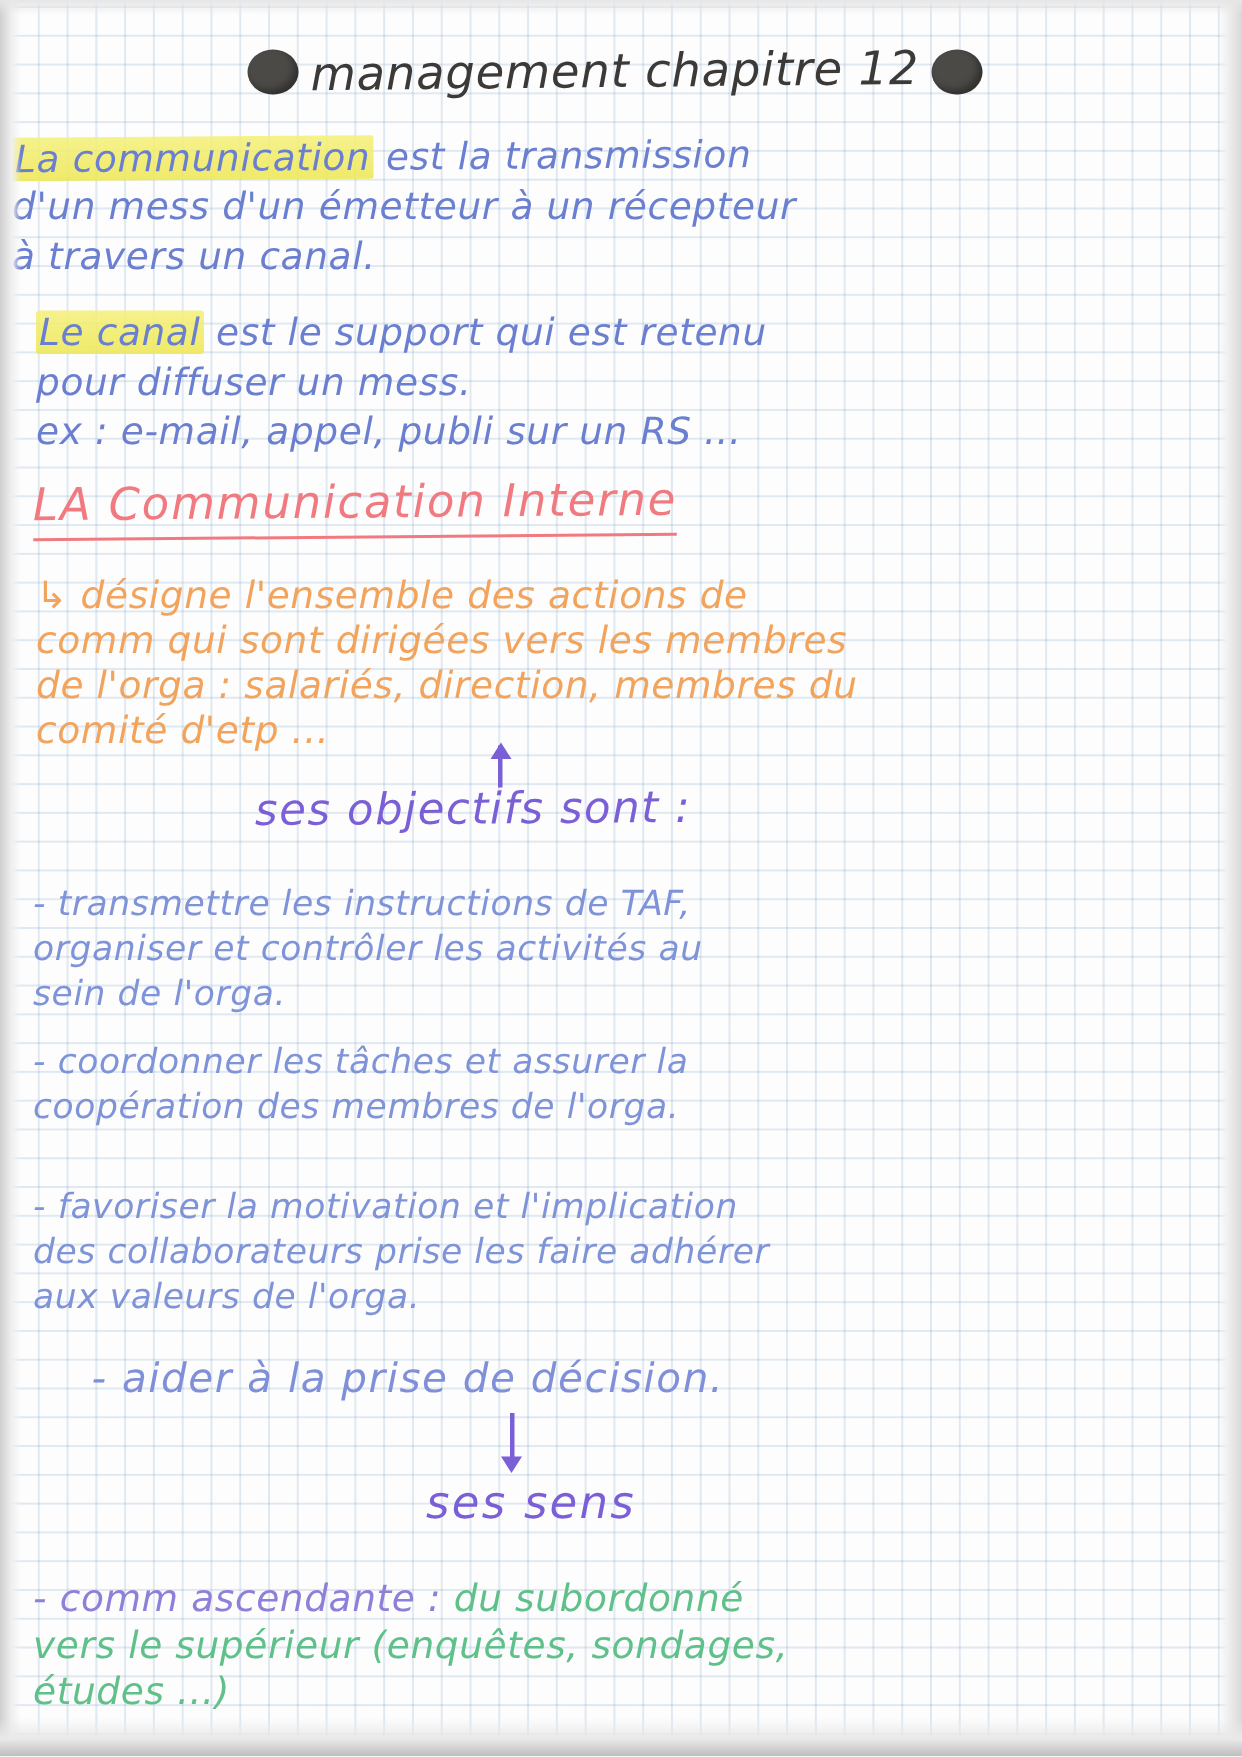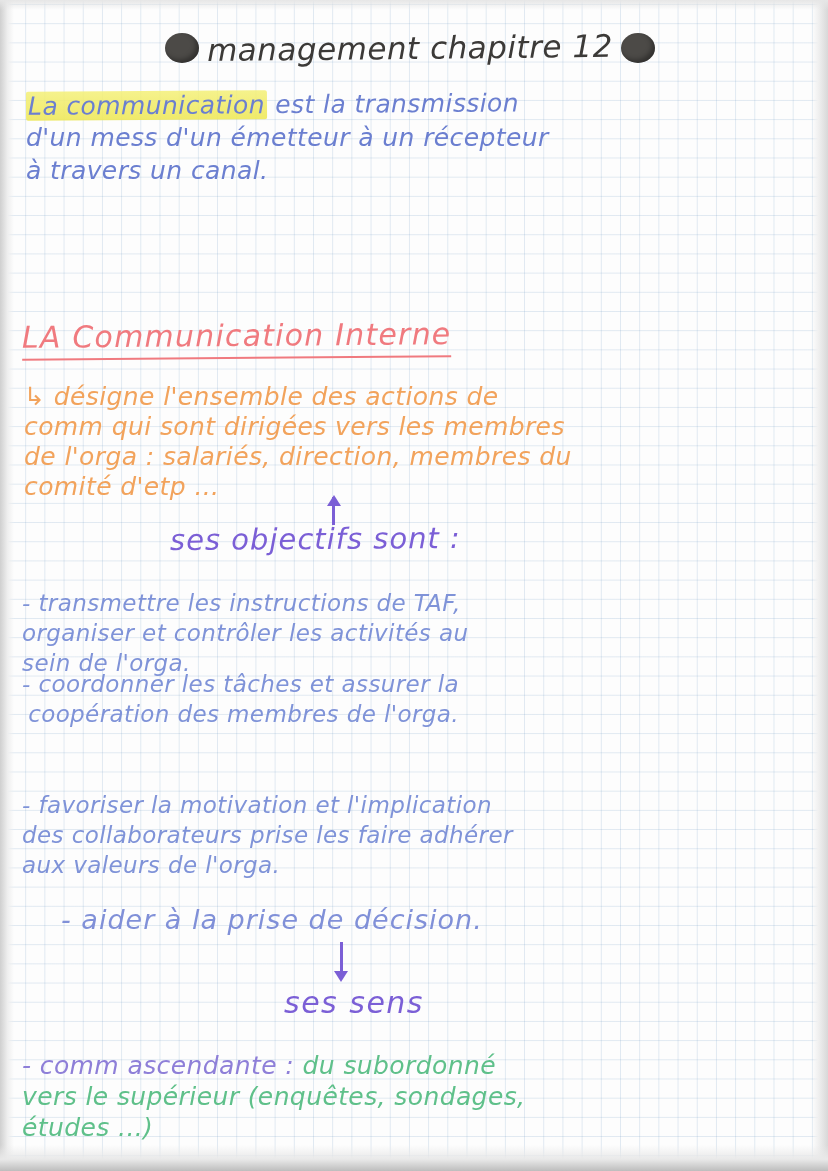--- a/index.html
+++ b/index.html
@@ -110,21 +110,21 @@
   }
 
   
   .hl-yellow {
     background: linear-gradient(to bottom, rgba(244,240,120,0.85), rgba(238,232,90,0.9));
     padding: 0 2px;
     border-radius: 2px;
   }
 
   
-  #b1 { left: 26px; top: 88px; font-size: 25px; }
+  #b1 { left: 8px; top: 88px; font-size: 25px; }
   #b1 .line:nth-child(1) { transform: rotate(-0.4deg); }
 
   
   #b2 { left: 24px; top: 205px; font-size: 25px; }
 
   
   .heading-intern {
     position: absolute;
     left: 22px;
     top: 318px;
@@ -180,21 +180,21 @@
 
   
   .bullet-block {
     position: absolute;
     font-style: italic;
     font-size: 23px;
     line-height: 30px;
     color: #7f93d8;
   }
   #bl1 { left: 22px; top: 588px; }
-  #bl2 { left: 22px; top: 669px; text-align: right; }
+  #bl2 { left: 22px; top: 693px; }
   #bl3 { left: 22px; top: 790px; }
   #bl4 { left: 22px; top: 905px; font-size: 27px; letter-spacing: 1px; color: #8090d8; margin-left: 39px;}
 
   
   .arrow-down2 {
     position: absolute;
     left: 340px;
     top: 942px;
     width: 3px;
     height: 30px;
@@ -245,20 +245,25 @@
       <span class="title-text hand"><span>management chapitre 12</span></span>
       <span class="dot"></span>
     </div>
 
     <div class="para blue hand" id="b1">
       <span class="line"><span class="hl-yellow">La communication</span><span> est la transmission</span></span>
       <span class="line">d'un mess d'un émetteur à un récepteur</span>
       <span class="line">à travers un canal.</span>
     </div>
 
+    <div class="para blue hand" id="b2">
+      <span class="line"><span class="hl-yellow">Le canal</span><span> est le support qui est retenu</span></span>
+      <span class="line">pour diffuser un mess.</span>
+      <span class="line">ex : e-mail, appel, publi sur un RS ...</span>
+    </div>
 
     <div class="heading-intern hand">LA Communication Interne</div>
 
     <div class="para hand" id="b-orange">
       <span class="line"><span class="arrow-inline">↳</span> <span>désigne l'ensemble des actions de</span></span>
       <span class="line">comm qui sont dirigées vers les membres</span>
       <span class="line">de l'orga : salariés, direction, membres du</span>
       <span class="line">comité d'etp ...</span>
     </div>
 

